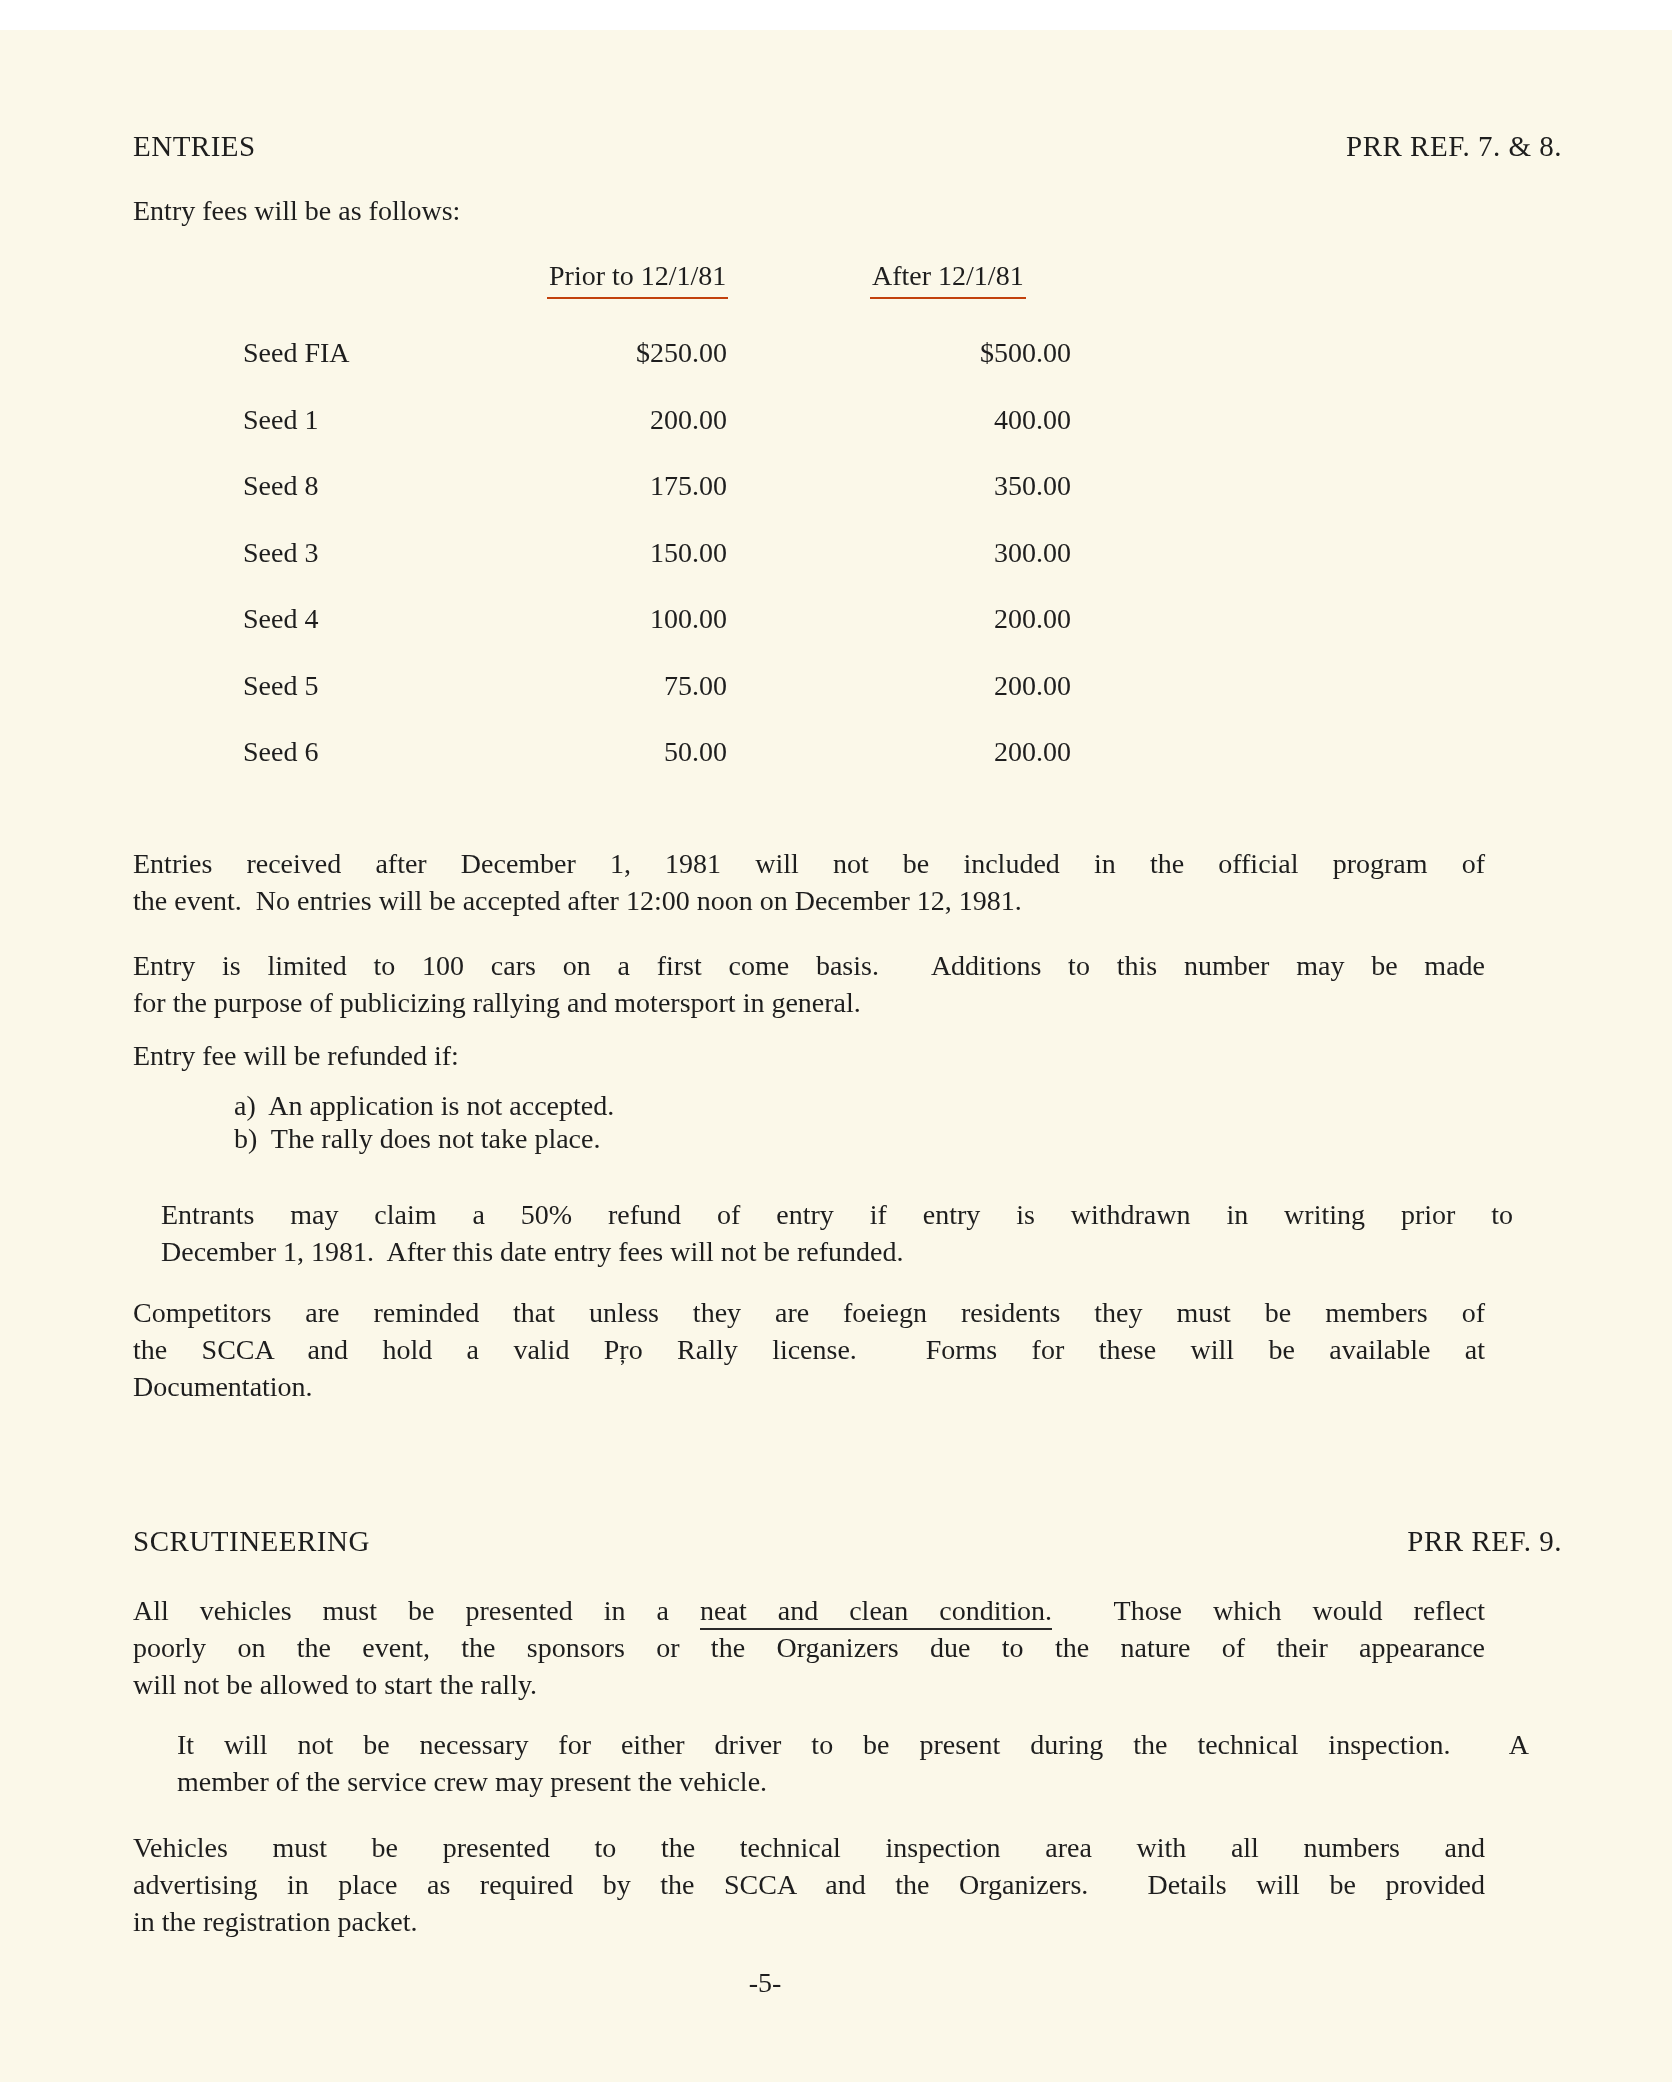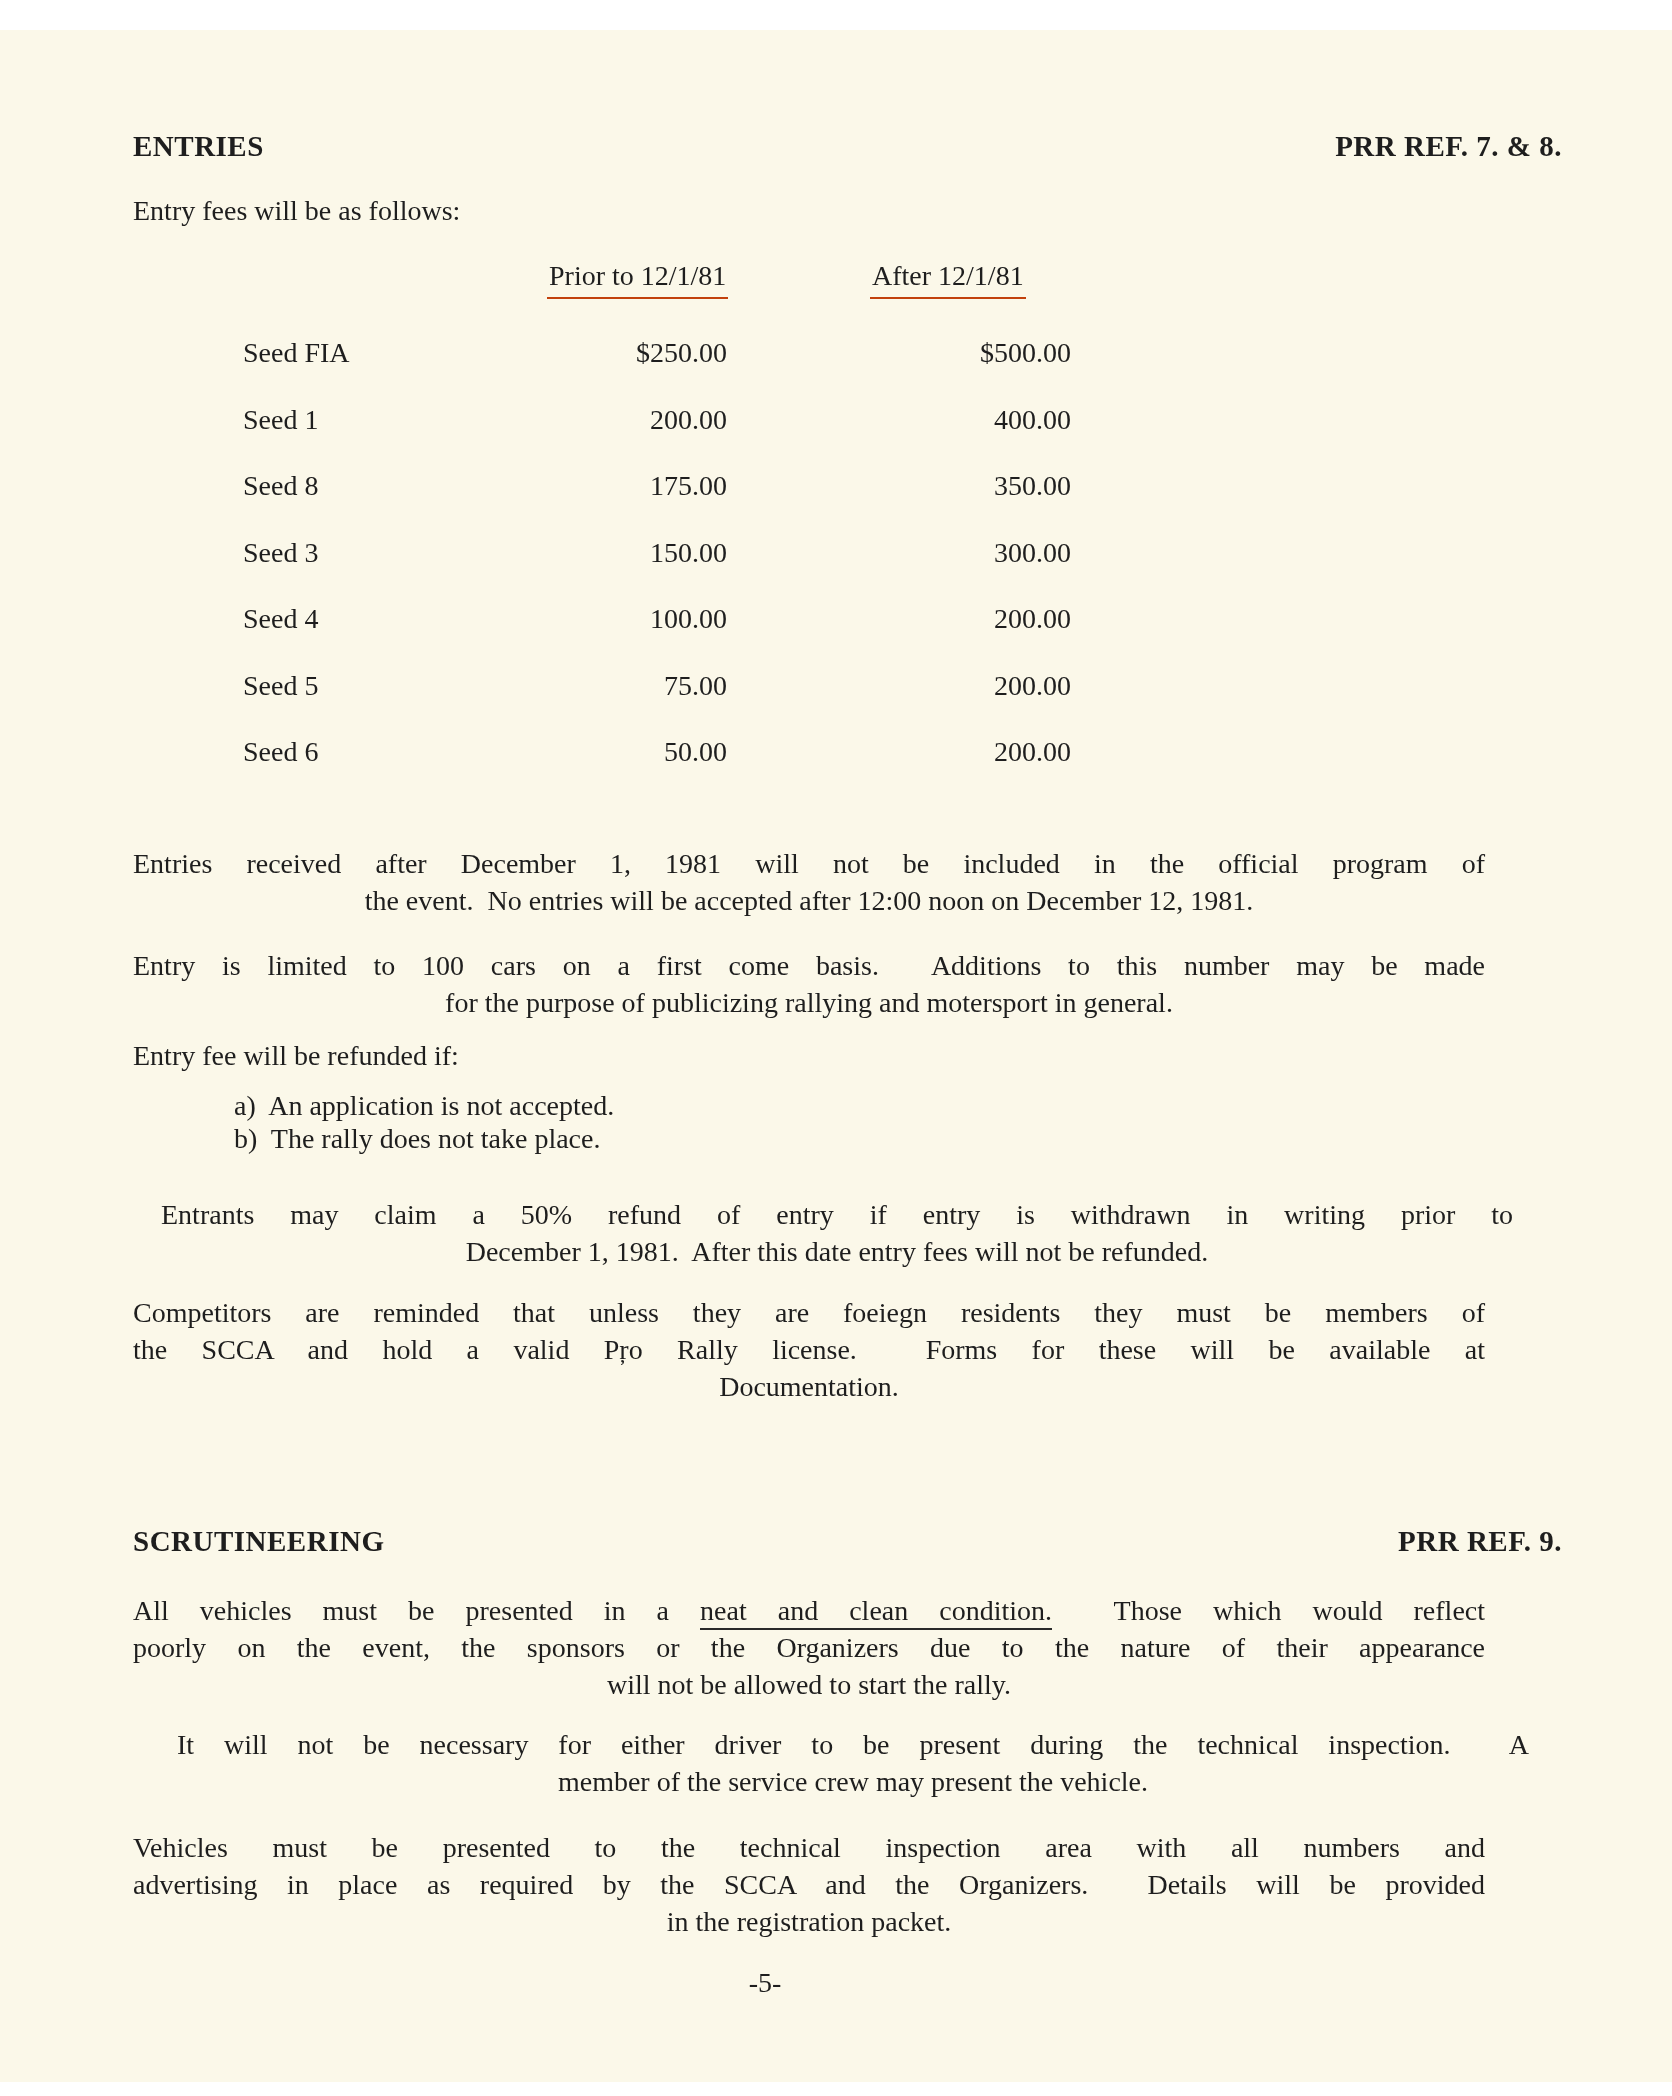--- a/index.html
+++ b/index.html
@@ -12,21 +12,21 @@
     color: #1e1e1e;
     overflow: hidden;
   }
   .edge { position: absolute; left: 0; right: 0; background: #ffffff; }
   .edge.top { top: 0; height: 30px; }
   .edge.bottom { bottom: 0; height: 14px; }
 
   .heading {
     position: absolute;
     font-size: 29px;
-    font-weight: 700;
+    font-weight: 400;
     letter-spacing: 0.5px;
     white-space: nowrap;
   }
   .heading.ref { left: auto; right: 110px; }
 
   .text {
     position: absolute;
     font-size: 28px;
     line-height: 34px;
     white-space: nowrap;
@@ -52,21 +52,21 @@
   .fee-cell.c1, .fee-cell.c2 { text-align: right; }
 
   .para {
     position: absolute;
     left: 133px;
     width: 1352px;
     font-size: 28px;
     line-height: 37px;
   }
   .jline { text-align: justify; text-align-last: justify; }
-  .lline { text-align: center; }
+  .lline { text-align: left; }
 
   .list { position: absolute; font-size: 28px; line-height: 33px; }
   .list .jline, .list .lline { text-align: left; text-align-last: auto; }
 
   .u {
     border-bottom: 2.5px solid #2a2a2a;
     padding-bottom: 2px;
   }
 
   .pagenum { left: 700px; width: 130px; text-align: center; white-space: nowrap; }

